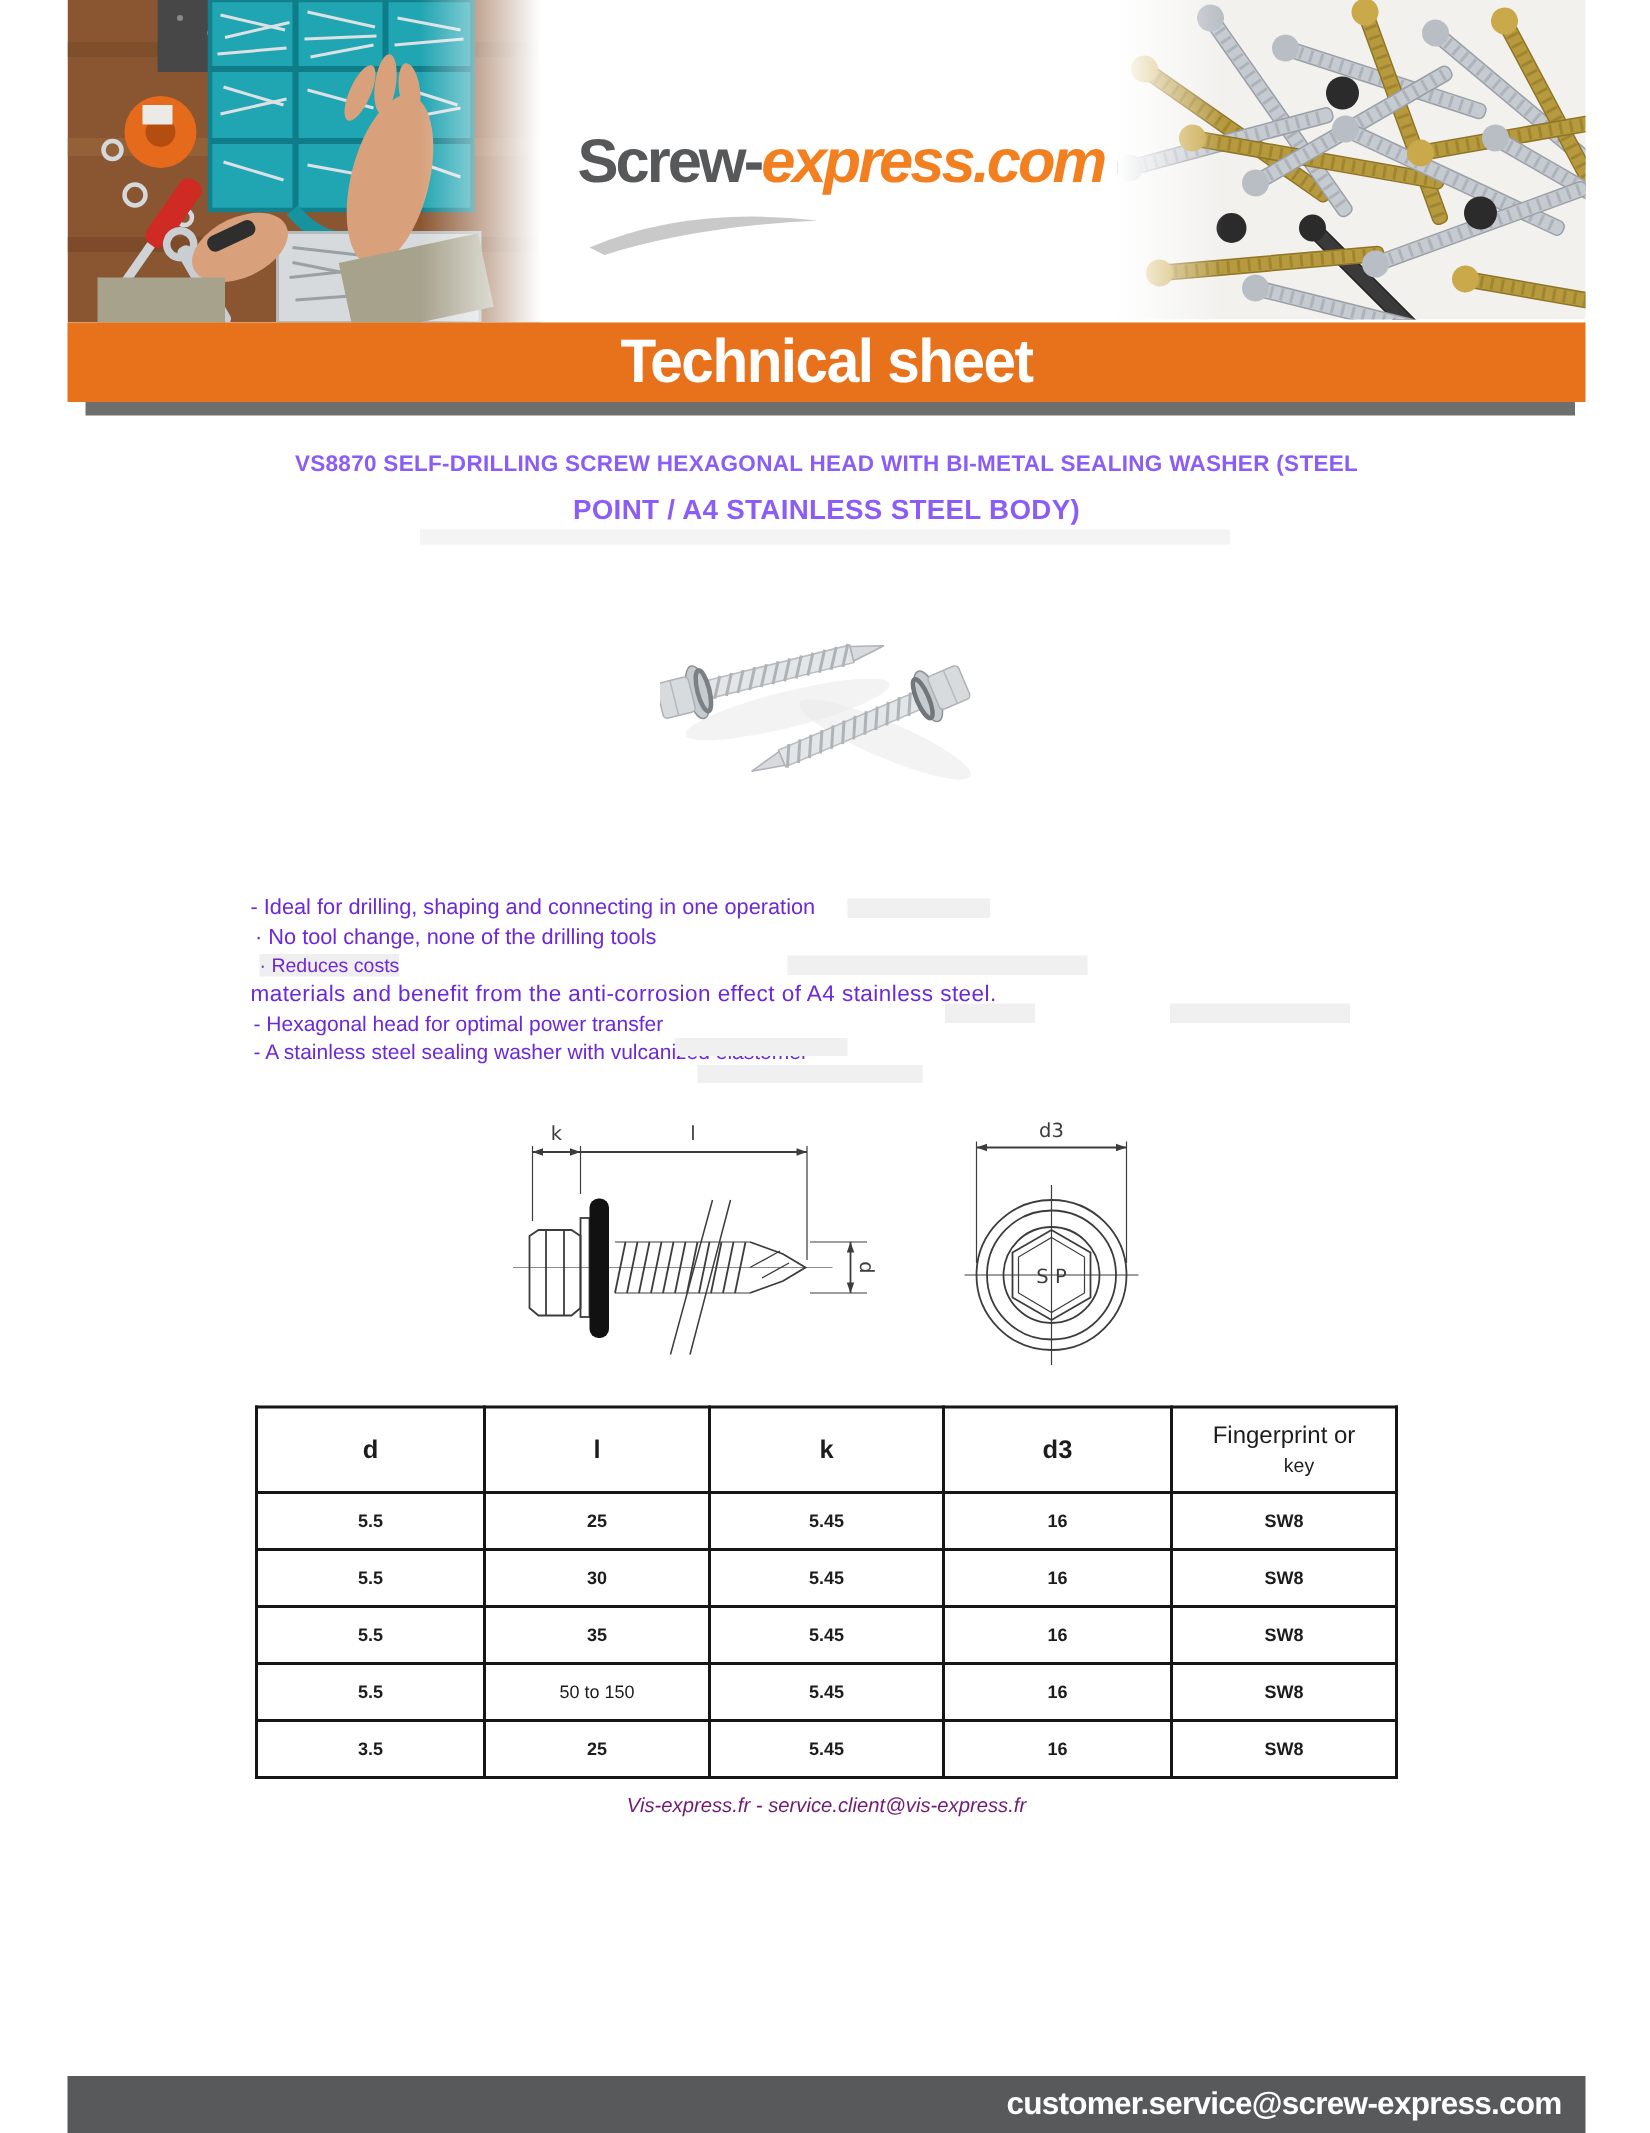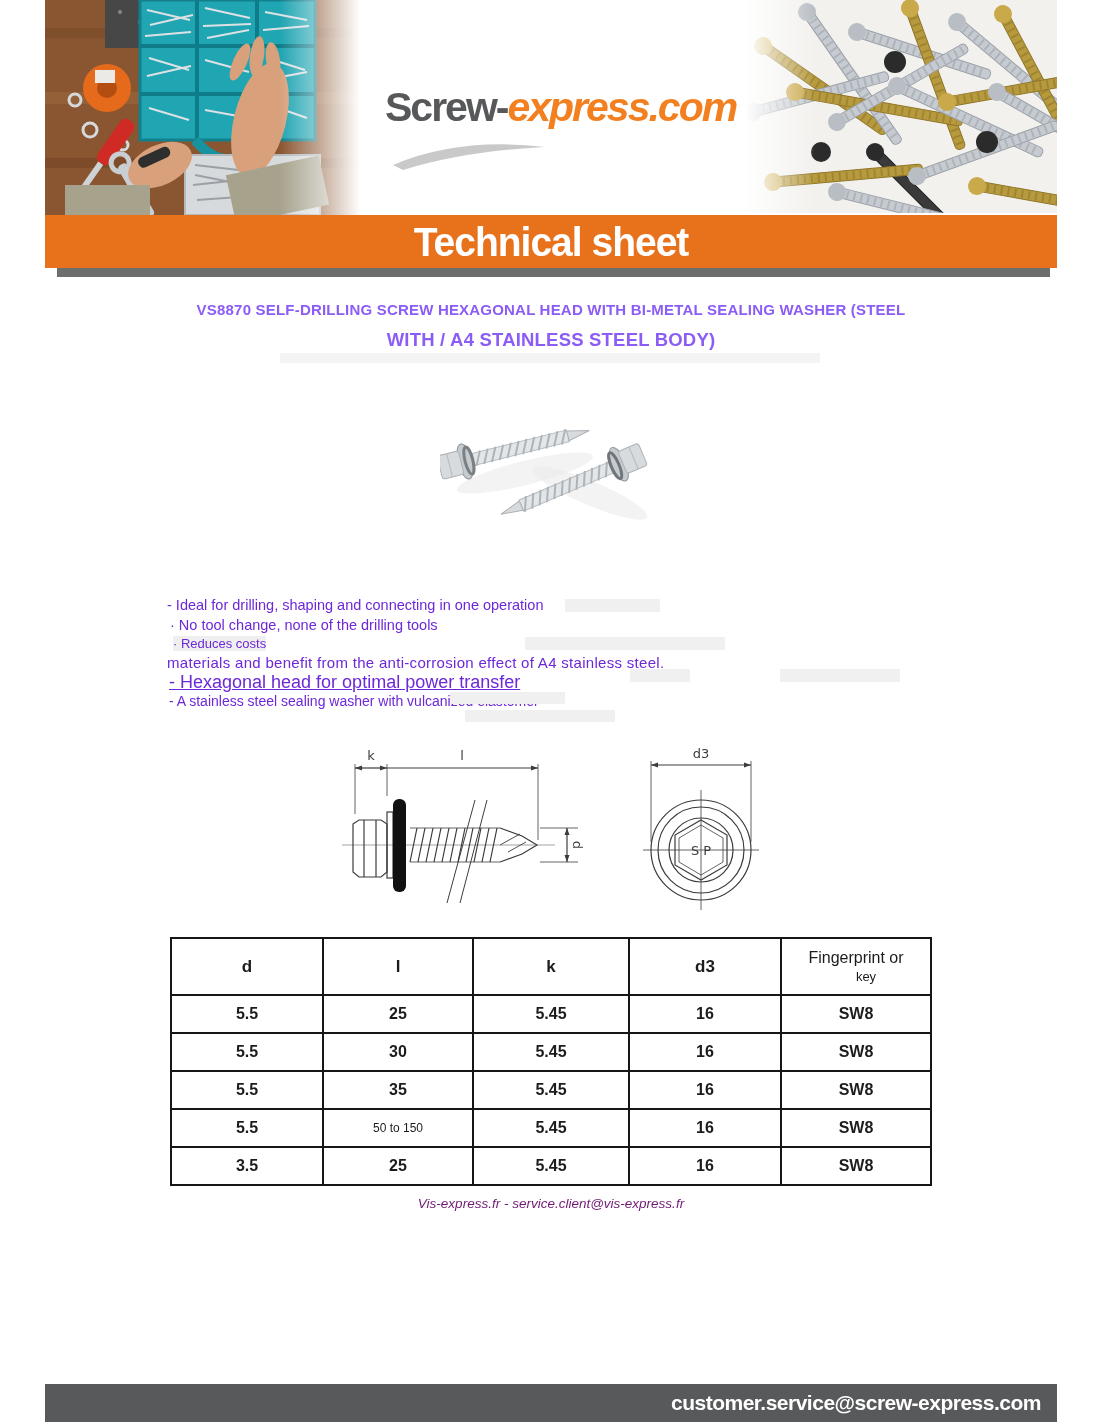--- a/index.html
+++ b/index.html
@@ -34,36 +34,36 @@
   .product-img { position:absolute; left:440px; top:413px; }
 
   
   .features { position:absolute; left:167px; top:595px; width:790px; color:#6d28d9; }
   .feat { white-space:nowrap; }
   .feat-1 { font-size:14.5px; line-height:20px; }
   .feat-2 { font-size:13px;   line-height:18px; padding-left:6px; }
   .feat-3 { font-size:14.5px; line-height:20px; padding-left:3px; }
   .feat-4 { font-size:11.5px; line-height:15px; }
   .feat-5 { font-size:15px;   line-height:20px; letter-spacing:.3px; }
-  .feat-6 { font-size:18px;   line-height:19px; padding-left:2px;text-decoration:underline; }
+  .feat-6 { font-size:14px;   line-height:19px; padding-left:2px; }
   .feat-7 { font-size:14px;   line-height:19px; padding-left:2px; }
   .hl { background:#efefef; }
   .feat-4 .hl { display:inline-block; width:765px; }
 
   
   .diagram { position:absolute; left:330px; top:740px; }
   .diagram text { font-family:"DejaVu Sans", sans-serif; font-size:13px; fill:#3c3c3c; }
 
   
   .dim-table { position:absolute; left:170px; top:937px; border-collapse:collapse;
                table-layout:fixed; width:760px; }
   .dim-table th, .dim-table td { border:2px solid #161616; text-align:center;
                color:#1c1c1c; background:#fff; }
   .dim-table th { height:57px; font-size:17px; font-weight:700; }
-  .dim-table td { height:38px; font-size:16px; font-weight:700; }
+  .dim-table td { height:38px; font-size:12px; font-weight:700; }
   .th-fp { font-weight:400 !important; font-size:16px !important; line-height:19px; }
   .fp-sub { font-size:13px; font-weight:400;margin-left:20px; }
   .cell-small { font-size:12px !important; font-weight:400 !important; }
 
   .contact-line { position:absolute; left:45px; top:1196px; width:1012px; text-align:center;
                   font-size:13.5px; font-style:italic; color:#701a75; }
 
   
   .email-bar { position:absolute; left:45px; top:1384px; width:1012px; height:38px;
                background:#58595b; display:flex; align-items:center; justify-content:flex-end;
@@ -263,21 +263,21 @@
       <path d="M4,30 Q70,2 156,12 Q74,16 14,35 Z" fill="#c9c9c9"></path>
     </svg>
   </div>
 
   <div class="banner">
     <span class="banner-title">Technical sheet</span>
   </div>
   <div class="banner-shadow"></div>
 
   <div class="prod-title prod-title-1">VS8870 SELF-DRILLING SCREW HEXAGONAL HEAD WITH BI-METAL SEALING WASHER (STEEL</div>
-  <div class="prod-title prod-title-2">WITH / A4 STAINLESS STEEL BODY)</div>
+  <div class="prod-title prod-title-2">POINT / A4 STAINLESS STEEL BODY)</div>
   <div class="smudge" style="left:280px; top:353px; width:540px; height:10px; background:#f4f4f4;"></div>
 
   <svg class="product-img" width="260" height="128" viewBox="0 0 260 128">
     <ellipse cx="85" cy="60" rx="70" ry="12" fill="#ebebeb" opacity=".6" transform="rotate(-14 85 60)"></ellipse>
     <ellipse cx="150" cy="80" rx="62" ry="12" fill="#ebebeb" opacity=".6" transform="rotate(23 150 80)"></ellipse>
 
     <g transform="translate(27,48) rotate(-14)" stroke-width="1">
       <rect x="4" y="-6" width="100" height="12" fill="#e3e6e8" stroke="#b8bcc0"></rect>
       <path d="M8,7 L15,-7 M16,7 L23,-7 M24,7 L31,-7 M32,7 L39,-7 M40,7 L47,-7 M48,7 L55,-7 M56,7 L63,-7 M64,7 L71,-7 M72,7 L79,-7 M80,7 L87,-7 M88,7 L95,-7 M96,7 L103,-7" stroke="#aeb3b7" stroke-width="2" fill="none"></path>
       <polygon points="104,-5 126,0 104,5" fill="#d8dbdd" stroke="#aeb2b6"></polygon>

